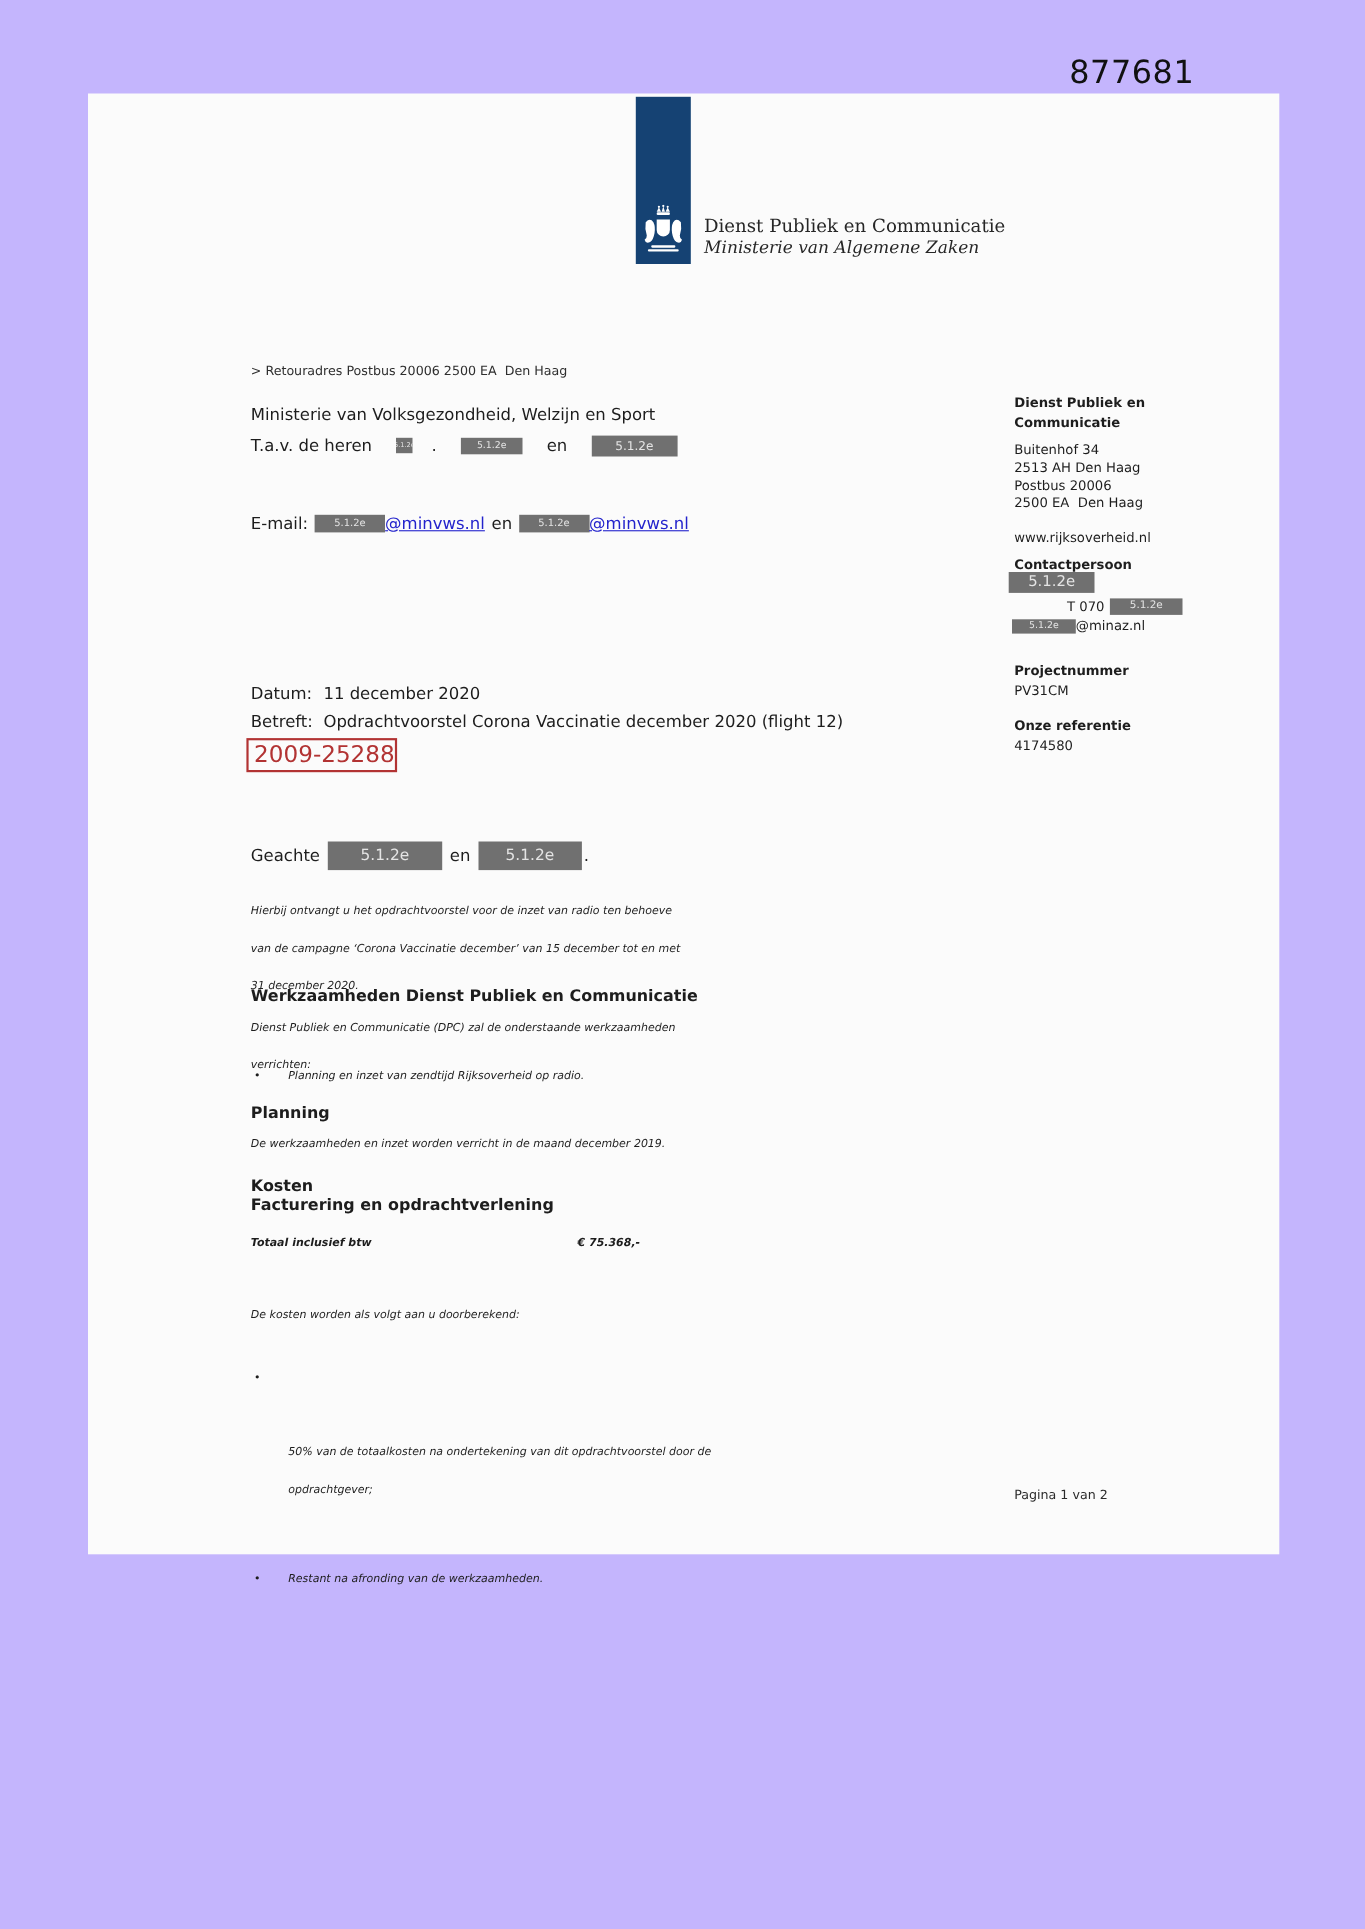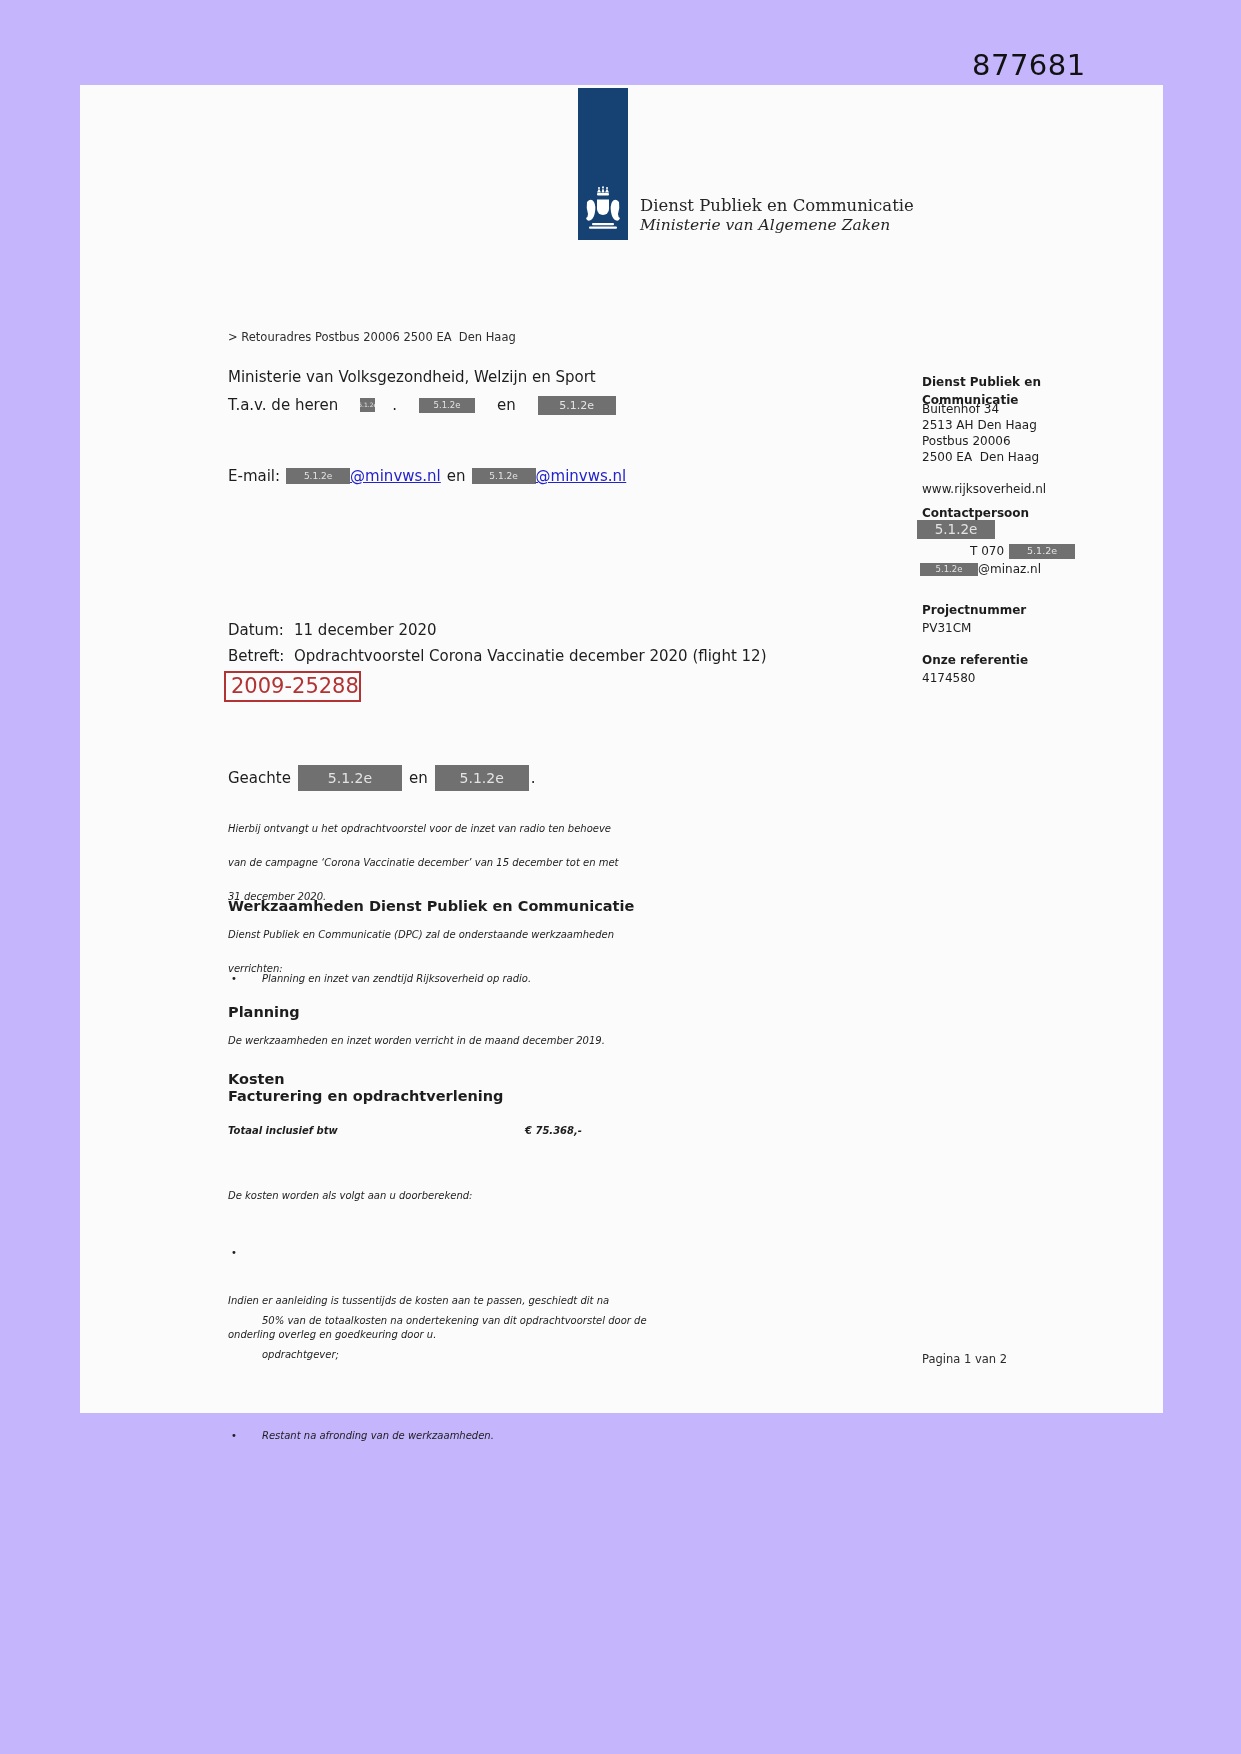--- a/index.html
+++ b/index.html
@@ -34,21 +34,21 @@
   .rdx-lg2{width:94px;height:26px;font-size:14px;}
   .rdx-contact{width:78px;height:19px;font-size:13.5px;}
   .rdx-phone{width:66px;height:15px;font-size:9.5px;}
   .rdx-mail{width:58px;height:13px;font-size:8.5px;}
 
   .link{color:#2323cc;text-decoration:underline;cursor:pointer;}
 
   .sb{position:absolute;left:922px;font-size:12px;line-height:16px;color:#1d1d1d;width:225px;}
   .sb-bold{font-weight:bold;}
   .ml{white-space:pre-line;}
-  .sb-org{top:358px;line-height:17.5px;margin-top:16px;}
+  .sb-org{top:358px;line-height:17.5px;}
   .sb-addr{top:401px;}
   .sb-web{top:481px;}
   .sb-contact-h{top:505px;}
   .sb-contact-box{position:absolute;left:917px;top:520px;}
   .sb-phone{top:543px;display:flex;align-items:center;gap:5px;margin-left:48px;}
   .sb-mail{top:561px;display:flex;align-items:center;left:920px;}
   .sb-proj-h{top:602px;}
   .sb-proj-v{top:620px;}
   .sb-ref-h{top:652px;}
   .sb-ref-v{top:670px;}
@@ -202,17 +202,15 @@
   <div class="bt ml fact-b1 bullet-item">
     <span class="bullet-dot">•</span>
     <span class="ml">50% van de totaalkosten na ondertekening van dit opdrachtvoorstel door de
 opdrachtgever;</span>
   </div>
   <div class="bt fact-b2 bullet-item">
     <span class="bullet-dot">•</span>
     <span>Restant na afronding van de werkzaamheden.</span>
   </div>
 
-  <div class="bt ml closing">Indien er aanleiding is tussentijds de kosten aan te passen, geschiedt dit na
-onderling overleg en goedkeuring door u.</div>
 
   <div class="footer">Pagina 1 van 2</div>
 </div>
 
 </body></html>

